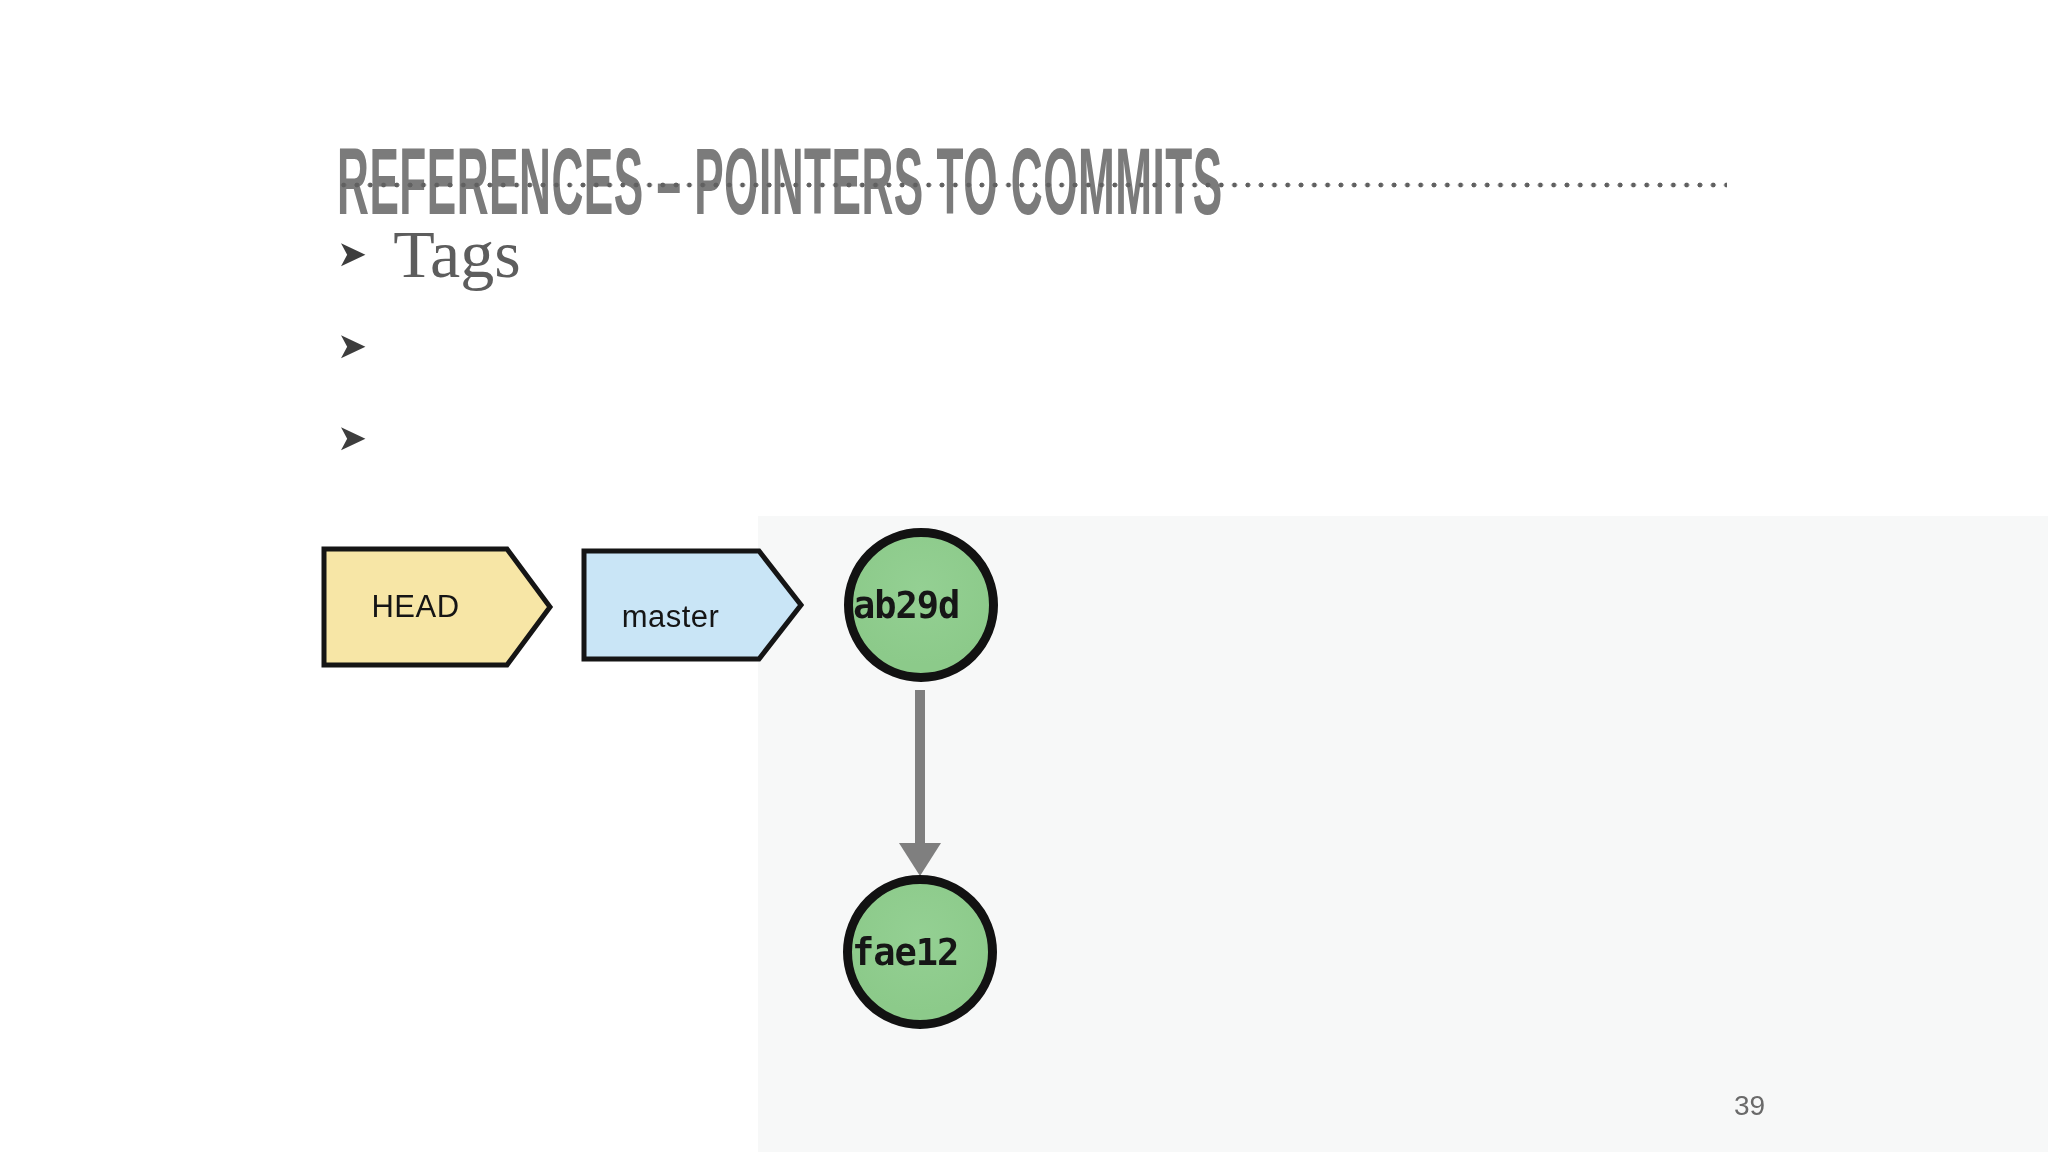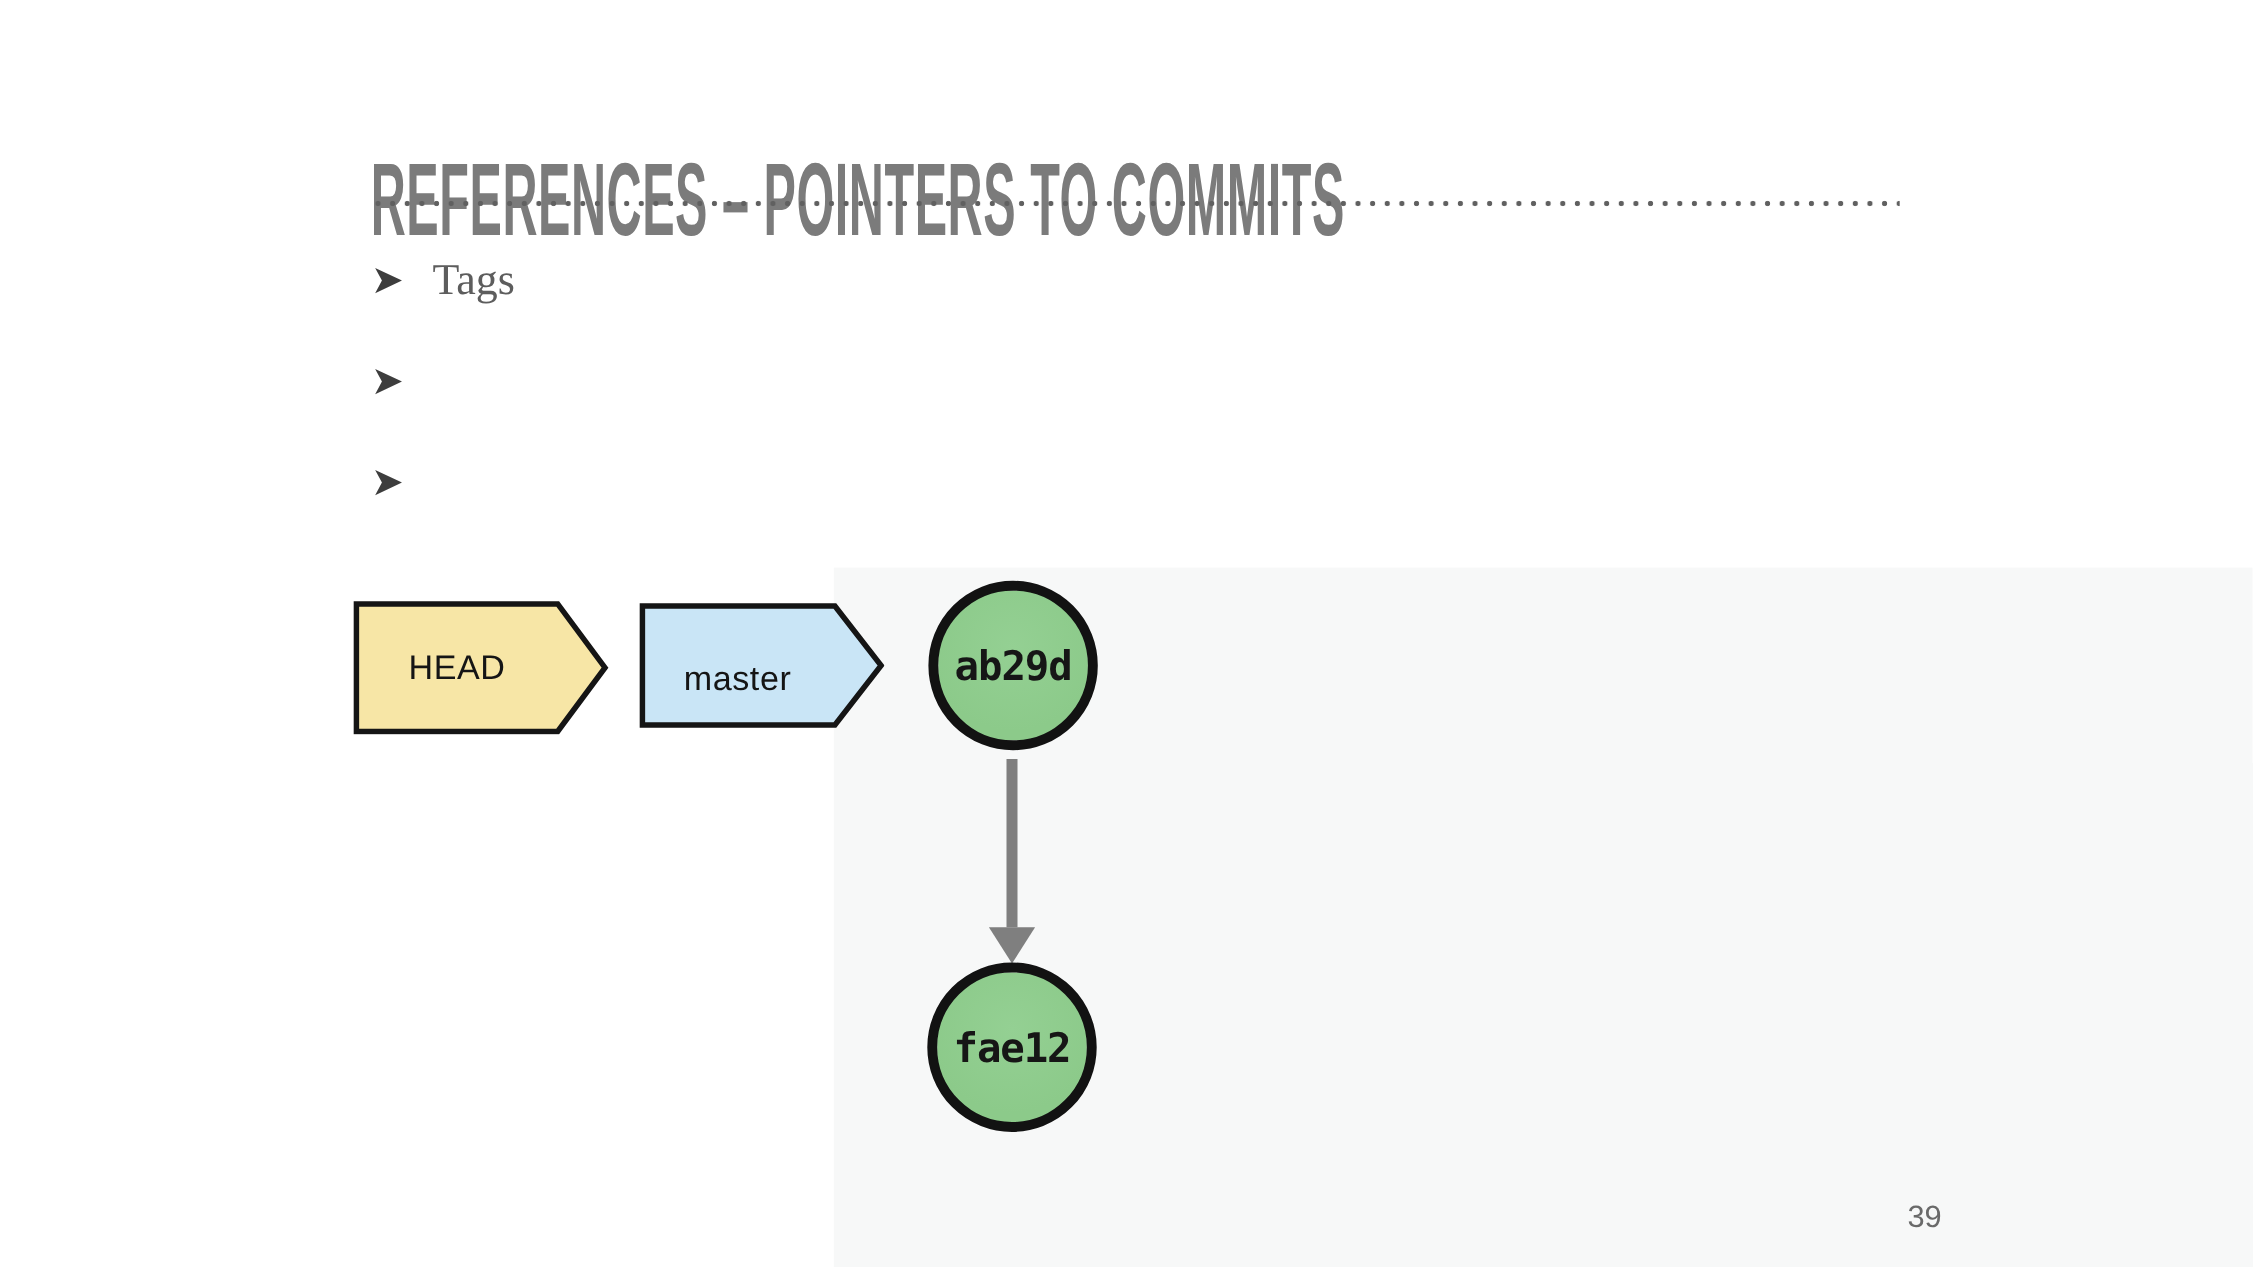--- a/index.html
+++ b/index.html
@@ -57,21 +57,21 @@
     white-space: nowrap;
   }
   .bullet-glyph {
     font-size: 36px;
     color: #3d3d3d;
     margin-right: 26px;
     line-height: 1;
   }
   .bullet-label {
     font-family: "Liberation Serif", serif;
-    font-size: 40px;
+    font-size: 68px;
     color: var(--body-text, #5d5d5d);
     line-height: 1;
   }
 
   
   .pointer-tag {
     position: absolute;
     display: flex;
     align-items: center;
     justify-content: center;
@@ -92,21 +92,20 @@
 
   
   .commit-node {
     position: absolute;
     width: 136px; height: 136px;
     border: 9px solid #121212;
     border-radius: 50%;
     background: radial-gradient(circle at 50% 38%, #94d093 0%, var(--commit-fill, #8cca8a) 70%);
     display: flex;
     align-items: center;
-    justify-content: center;
   }
   #commit-ab29d { left: 844px; top: 528px; }
   #commit-fae12 { left: 843px; top: 875px; }
   .commit-label {
     font-family: "DejaVu Sans Mono", monospace;
     font-weight: bold;
     font-size: 37px;
     letter-spacing: -1px;
     color: #161616;
   }

